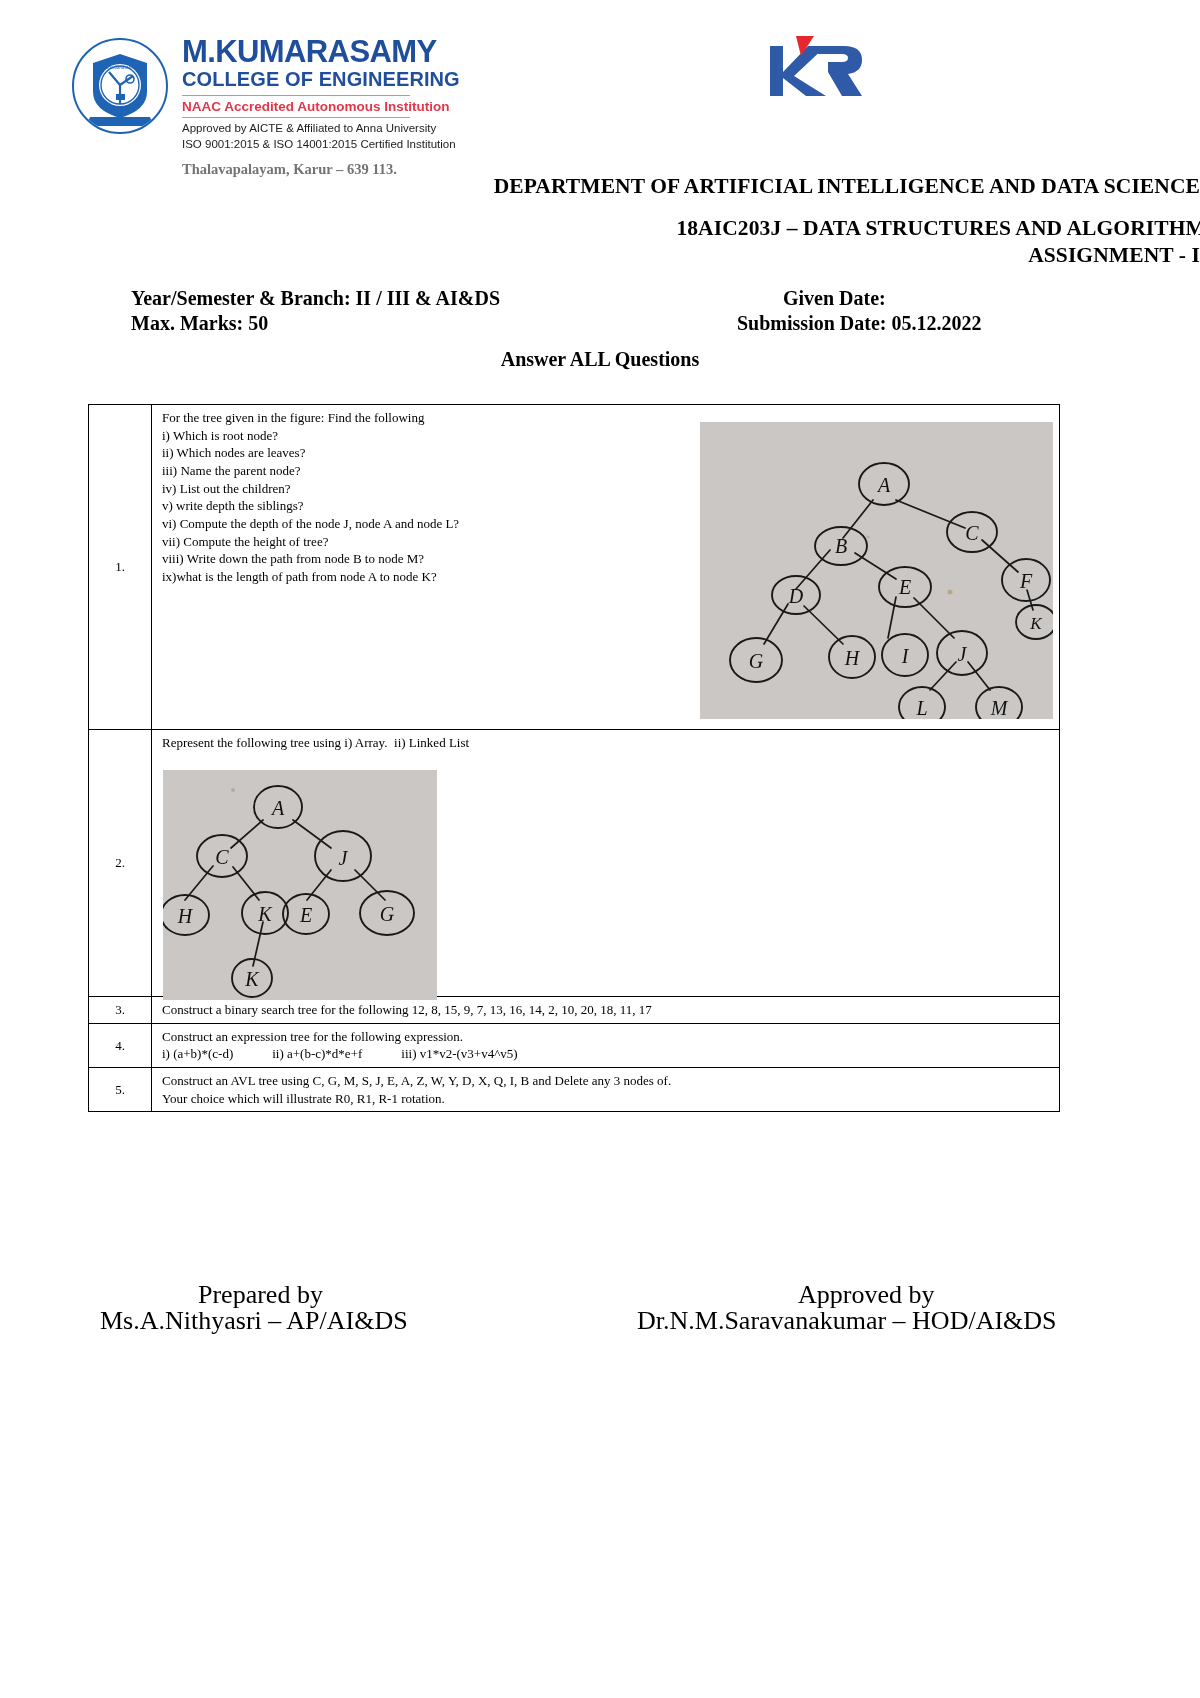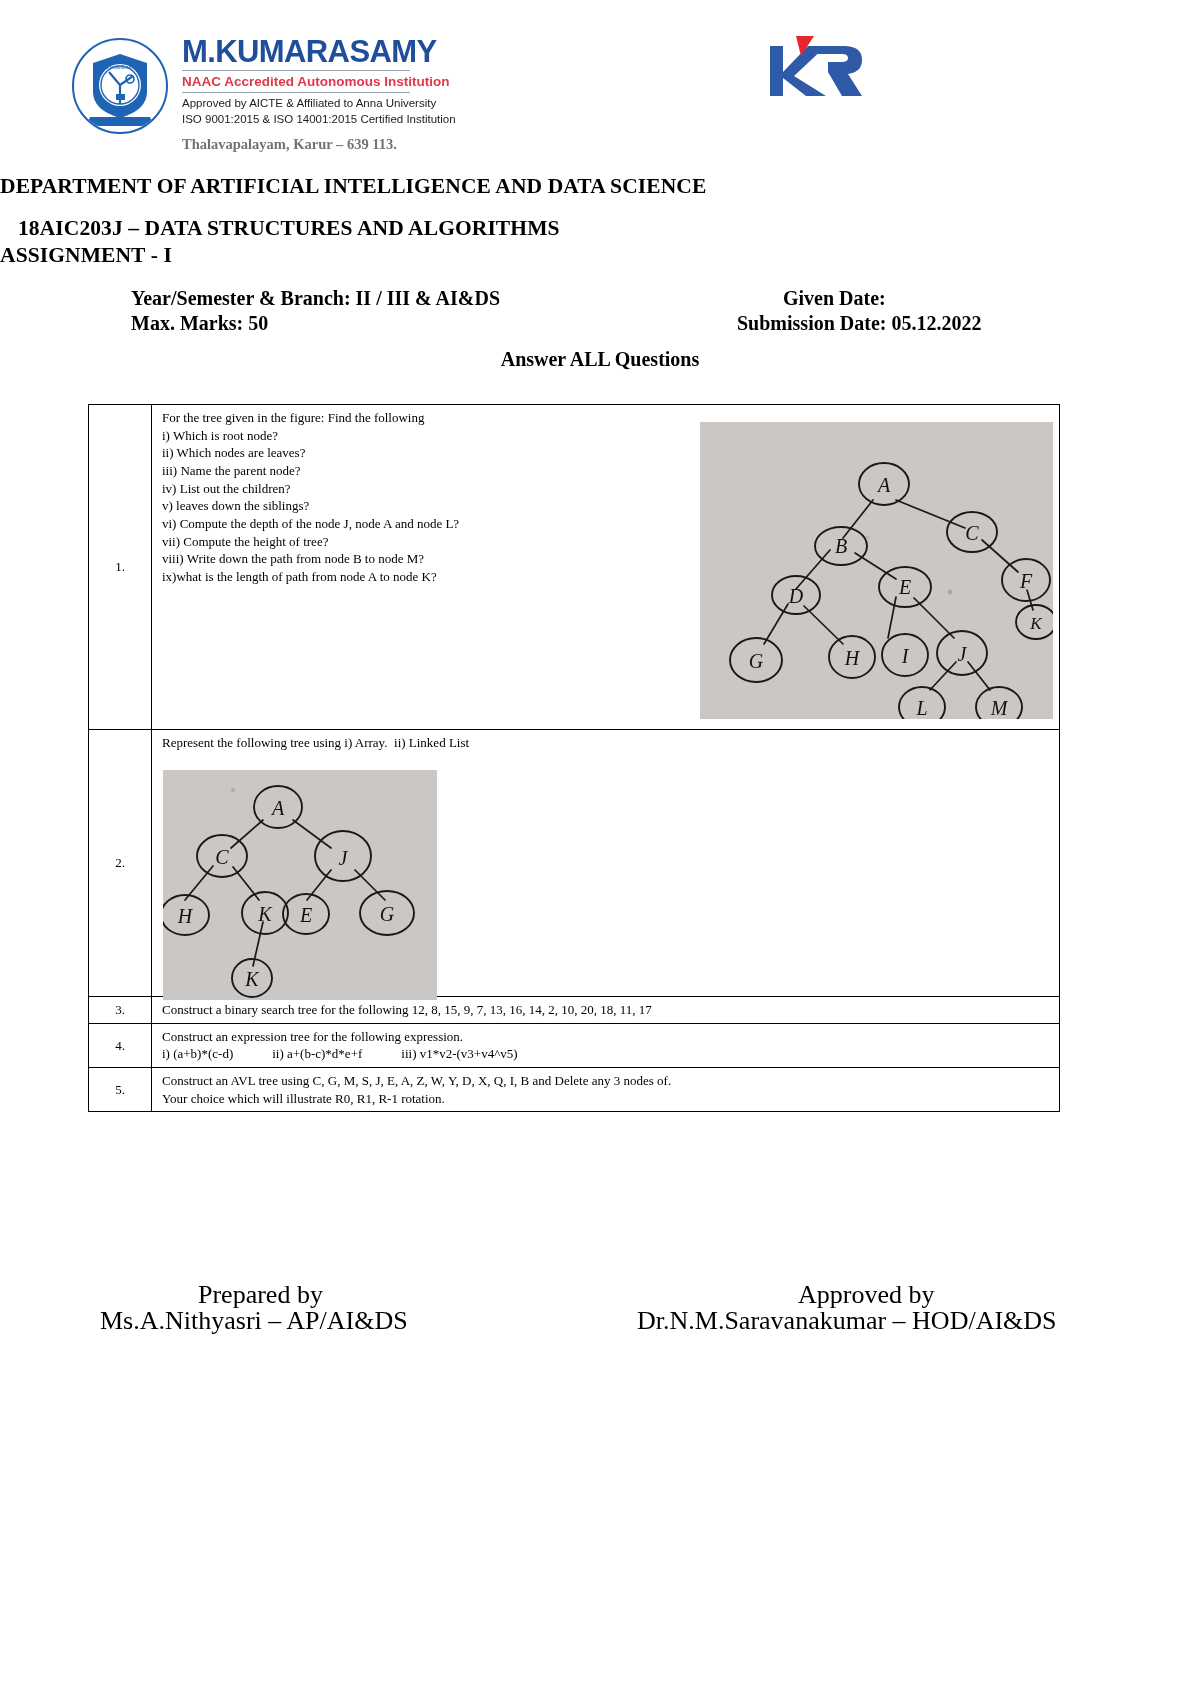--- a/index.html
+++ b/index.html
@@ -101,21 +101,21 @@
   .kr-logo {
     position: absolute;
     right: 118px; top: 36px;
     width: 96px; height: 62px;
   }
 
   
   .doc-title {
     position: absolute;
     left: 0; width: 1200px;
-    text-align: left;
+    text-align: right;
     font-weight: bold;
     font-size: 21.5px;
     letter-spacing: 0.1px;
   }
   #title1 { top: 174px; }
   #title2 { top: 216px; padding-left: 18px; }
   #title3 { top: 243px; }
 
   
   .meta {
@@ -205,20 +205,21 @@
       <path d="M31 33 L20 20 M31 33 L44 24 M31 33 L31 52" stroke="#1f63b4" stroke-width="2.2" fill="none"></path>
       <circle cx="41" cy="27" r="4" fill="none" stroke="#1f63b4" stroke-width="1.6"></circle>
       <rect x="27" y="42" width="9" height="6" fill="#1f63b4"></rect>
       <text x="31" y="17" font-size="3.4" fill="#1f63b4" text-anchor="middle" font-family="Liberation Sans, sans-serif">M.KUMARASAMY</text>
     </svg>
     <div class="crest-band"></div>
   </div>
 
   <div class="brand-block">
     <div class="brand-main">M.KUMARASAMY</div>
+    <div class="brand-sub">COLLEGE OF ENGINEERING</div>
     <div class="brand-rule"></div>
     <div class="brand-naac">NAAC Accredited Autonomous Institution</div>
     <div class="brand-rule2"></div>
     <div class="brand-line">Approved by AICTE &amp; Affiliated to Anna University</div>
     <div class="brand-line">ISO 9001:2015 &amp; ISO 14001:2015 Certified Institution</div>
     <div class="brand-addr">Thalavapalayam, Karur – 639 113.</div>
   </div>
 
   <svg class="kr-logo" viewBox="0 0 96 62" xmlns="http://www.w3.org/2000/svg">
     <rect x="2" y="10" width="13" height="50" fill="#2f5aa8"></rect>
@@ -241,21 +242,21 @@
 <table class="qtable">
   <tbody>
     <tr>
       <td class="num">1.</td>
       <td class="body" style="height:316px">
         <div class="q-line">For the tree given in the figure: Find the following</div>
         <div class="q-line">i) Which is root node?</div>
         <div class="q-line">ii) Which nodes are leaves?</div>
         <div class="q-line">iii) Name the parent node?</div>
         <div class="q-line">iv) List out the children?</div>
-        <div class="q-line">v) leaves down the siblings?</div>
+        <div class="q-line">v) write depth the siblings?</div>
         <div class="q-line">vi) Compute the depth of the node J, node A and node L?</div>
         <div class="q-line">vii) Compute the height of tree?</div>
         <div class="q-line">viii) Write down the path from node B to node M?</div>
         <div class="q-line">ix)what is the length of path from node A to node K?</div>
       </td>
     </tr>
 
     <tr>
       <td class="num">2.</td>
       <td class="body" style="height:258px">

